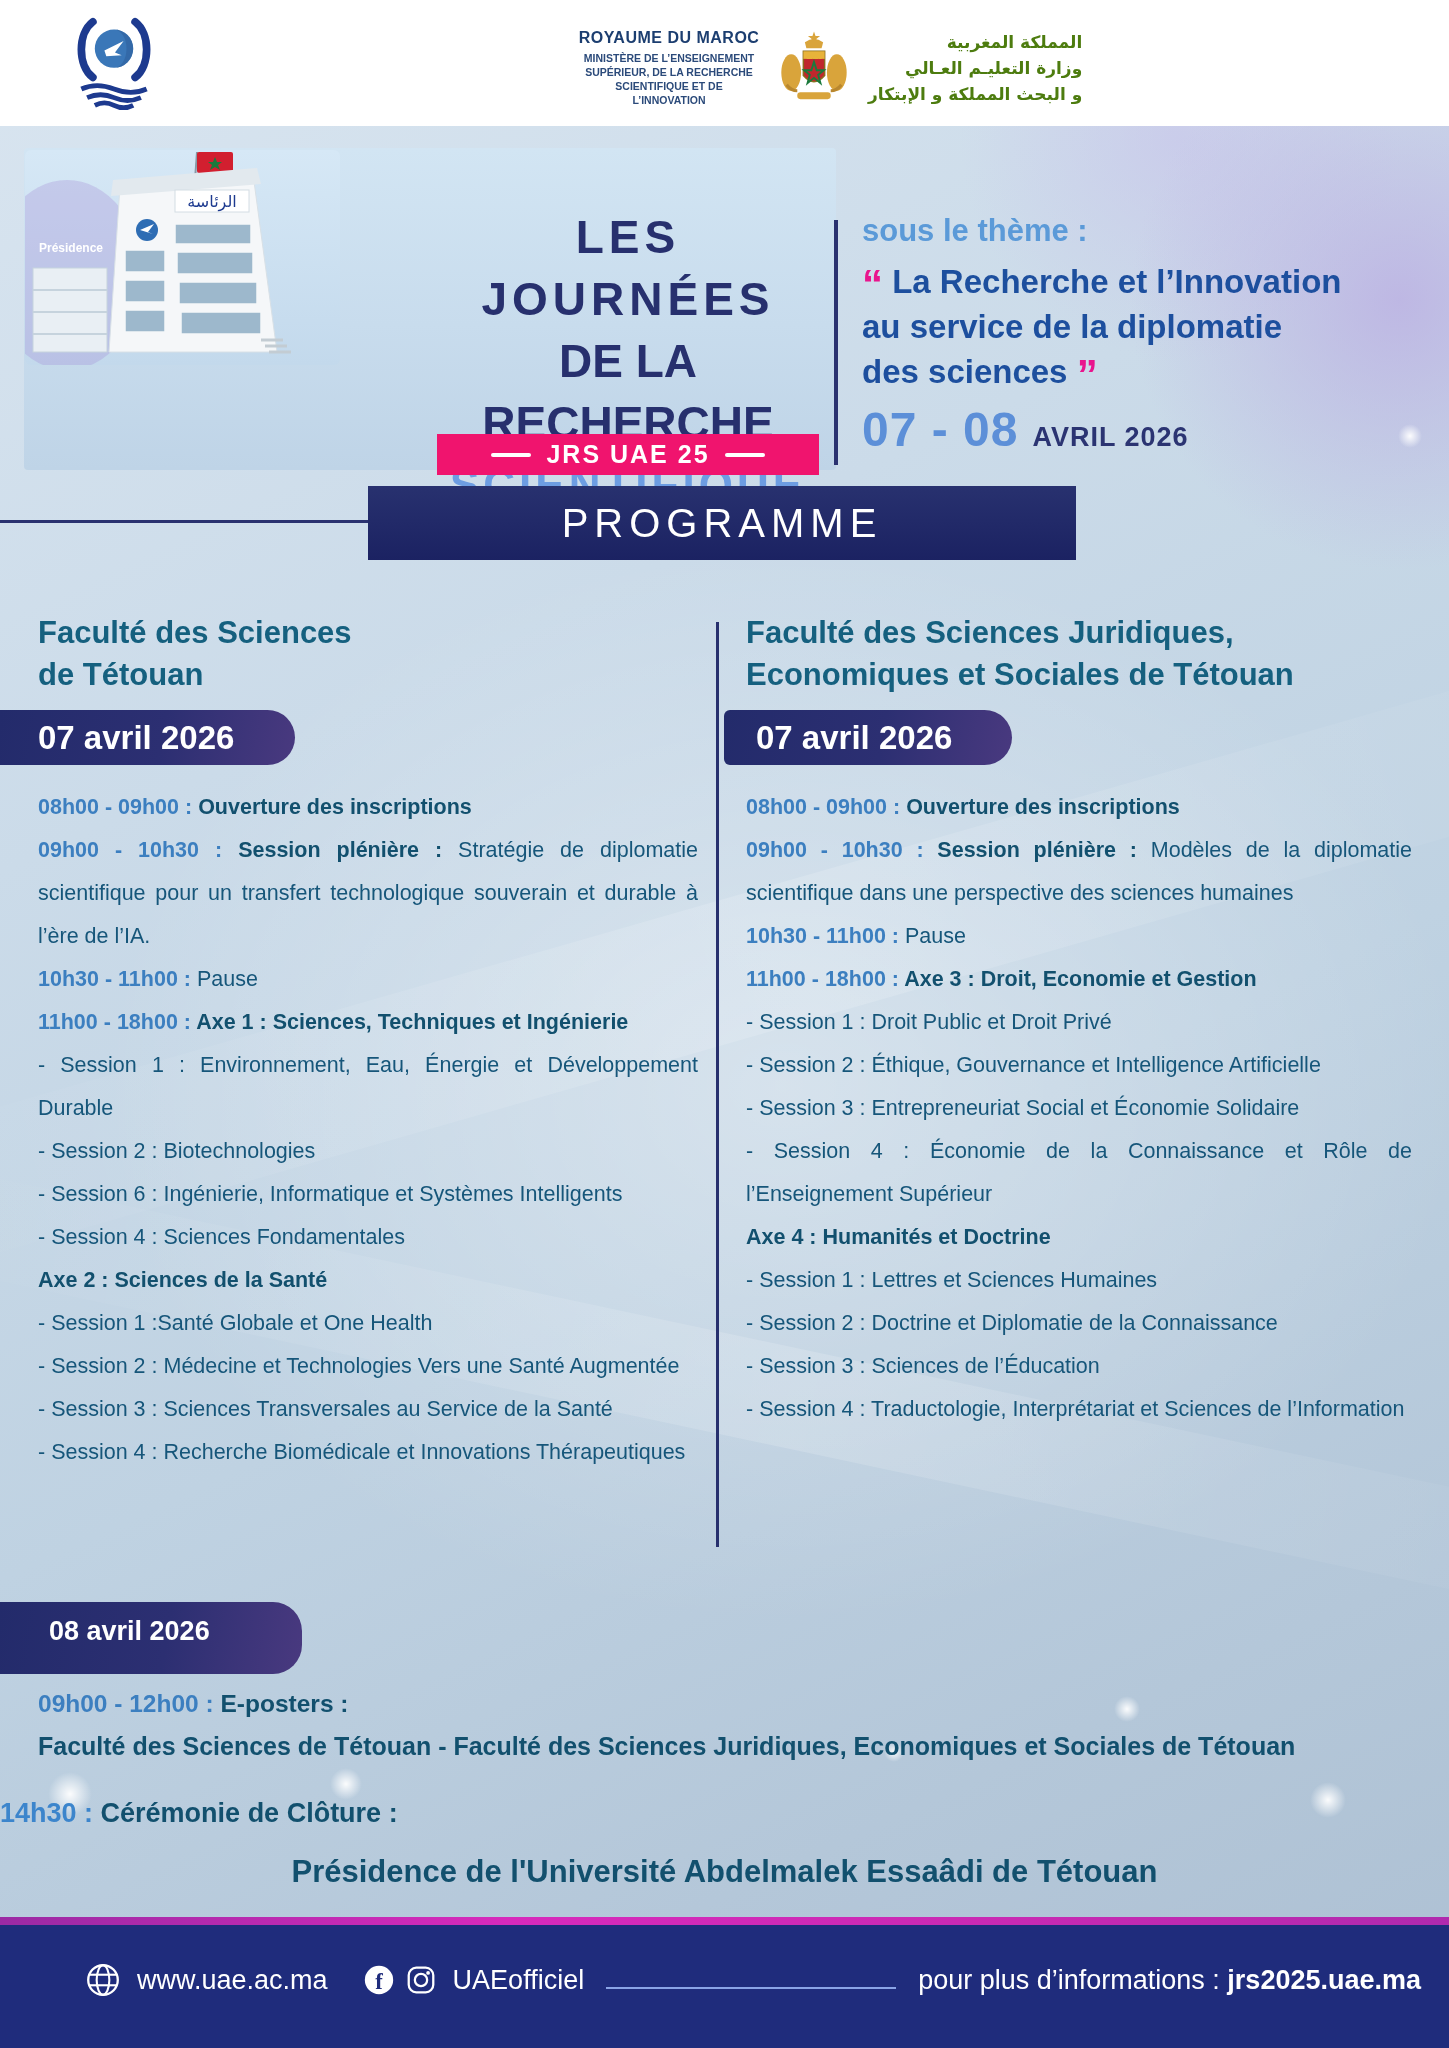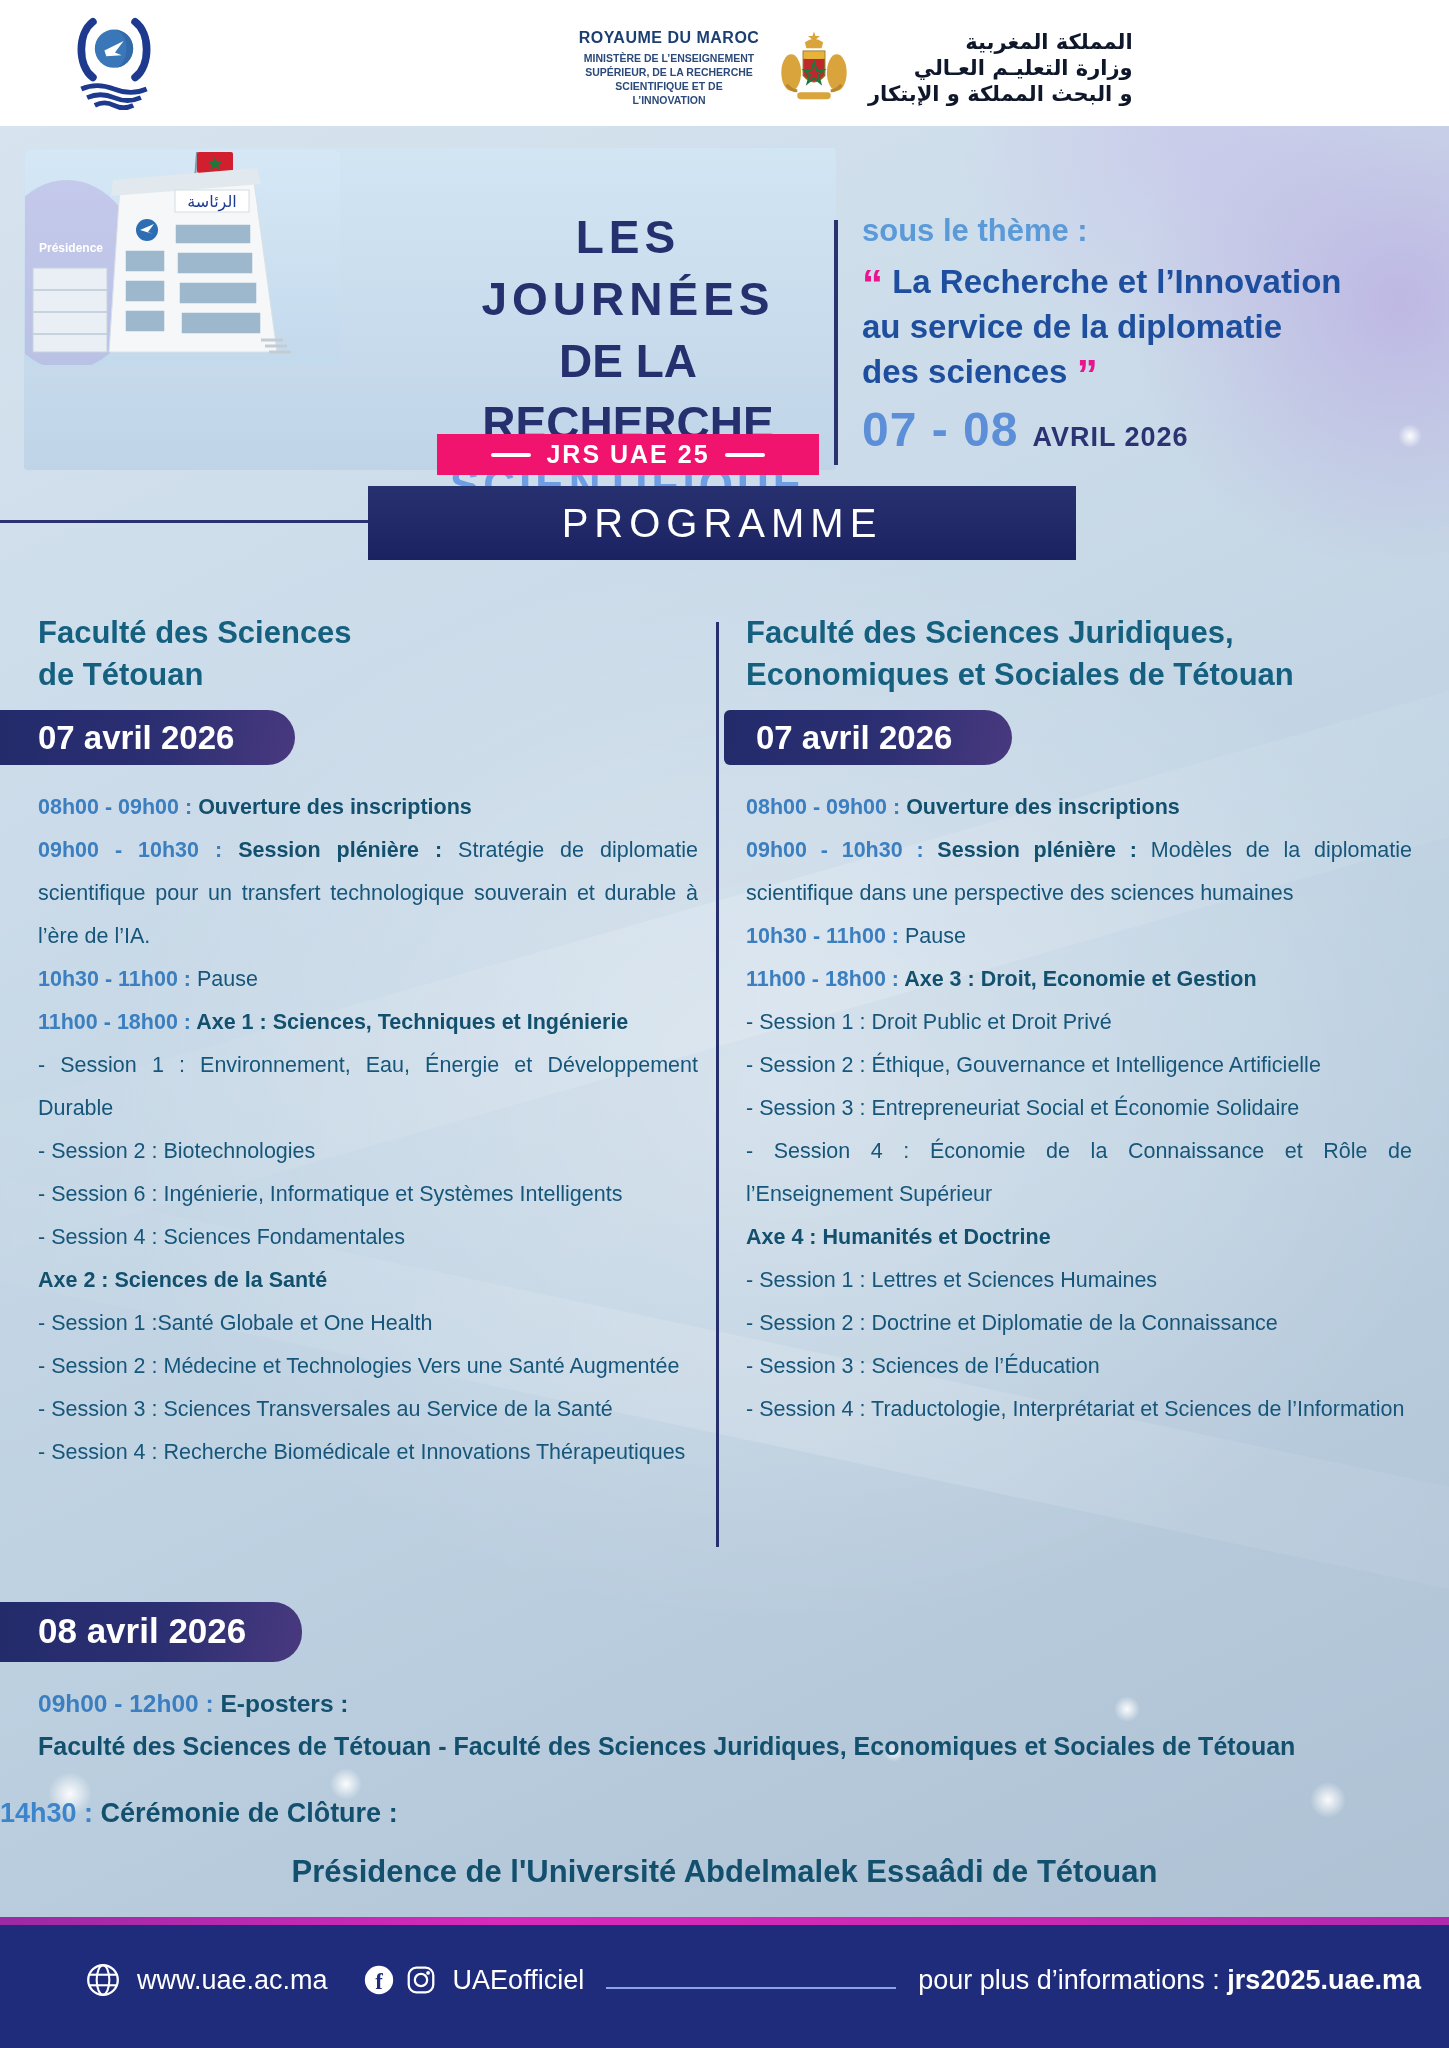--- a/index.html
+++ b/index.html
@@ -22,21 +22,21 @@
   .header{ position:absolute; left:0; top:0; width:100%; height:126px; background:#ffffff; }
   .uni-logo{ position:absolute; left:66px; top:16px; display:flex; align-items:center; gap:14px; }
   .uni-text{ text-align:center; color:#1d3a8f; }
   .uni-ar{ font-family:"DejaVu Sans", sans-serif; font-size:27px; font-weight:bold; line-height:32px;}
   .uni-tif{ font-family:"DejaVu Sans", sans-serif; font-size:15px; font-weight:bold; letter-spacing:1px; line-height:22px;}
   .uni-fr{ font-family:"Liberation Serif", serif; font-size:22px; font-weight:bold; line-height:26px;}
   .ministry{ position:absolute; left:578px; top:26px; display:flex; align-items:center; gap:16px; }
   .min-fr{ text-align:center; width:182px; }
   .min-fr-1{ font-size:16px; font-weight:bold; color:#1c3e70; letter-spacing:.5px; margin-bottom:4px;}
   .min-fr-2{ font-size:10.5px; font-weight:bold; color:#2b4a7a; line-height:14px;}
-  .min-ar{ font-family:"DejaVu Sans", sans-serif; direction:rtl; text-align:right; color:#0f172a; font-size:21px; font-weight:bold; line-height:26px;}
+  .min-ar{ font-family:"DejaVu Sans", sans-serif; direction:rtl; text-align:right; color:#4d7c0f; font-size:17px; font-weight:bold; line-height:26px;}
 
   
   .hero-photo{ position:absolute; left:24px; top:148px; width:812px; height:322px;
     background:linear-gradient(180deg,#d2e5f3 0%, #c8dced 55%, #bfd4e7 100%); border-radius:4px;}
   .building{ position:absolute; left:25px; top:150px; }
   .hero-title{ position:absolute; left:430px; top:206px; width:396px; text-align:center; font-weight:bold; color:#27306e;}
   .tl{ display:block; font-size:46px; line-height:62px; }
   .tl1{ letter-spacing:5px; }
   .tl2{ letter-spacing:0px; }
   .tl3{ color:#6d9de2; letter-spacing:4px; font-size:44px; }
@@ -70,22 +70,22 @@
   .col-divider{ position:absolute; left:716px; top:622px; width:3px; height:925px; background:#27306e; }
   .sched{ position:absolute; top:786px; font-size:21.5px; line-height:43px; text-align:justify; color:#16567a;}
   .sched-left{ left:38px; width:660px; }
   .sched-right{ left:746px; width:666px; }
   .sched-line{ margin:0; }
   .t-time{ color:#3c7fc0; font-weight:bold; }
   .t-bold{ color:#12506e; font-weight:bold; }
   .t-reg{ color:#16567a; }
 
   
-  .pill-08{ position:absolute; left:0; top:1602px; width:302px; height:60px; border-radius:0 29px 29px 0;
-    padding-left:38px; color:#fff; font-weight:bold; font-size:35px; line-height:58px;
+  .pill-08{ position:absolute; left:0; top:1602px; width:302px; height:72px; border-radius:0 29px 29px 0;
+    padding-left:49px; color:#fff; font-weight:bold; font-size:27px; line-height:58px;
     background:linear-gradient(100deg,#232b6b 0%, #2c2f72 55%, #49397f 100%); }
   .eposters{ position:absolute; left:38px; top:1690px; font-size:24.5px; font-weight:bold; }
   .fac-line{ position:absolute; left:38px; top:1732px; width:1392px; font-size:25px; font-weight:bold; color:#12506e; }
   .close1{ position:absolute; left:0; top:1798px; width:100%; text-align:left; font-size:27px; font-weight:bold; }
   .close-time{ color:#3c85cc; }
   .close-rest{ color:#12506e; }
   .close2{ position:absolute; left:0; top:1854px; width:100%; text-align:center; font-size:31px; font-weight:bold; color:#12506e; }
 
   
   .footer-accent{ position:absolute; left:0; top:1917px; width:100%; height:8px;

